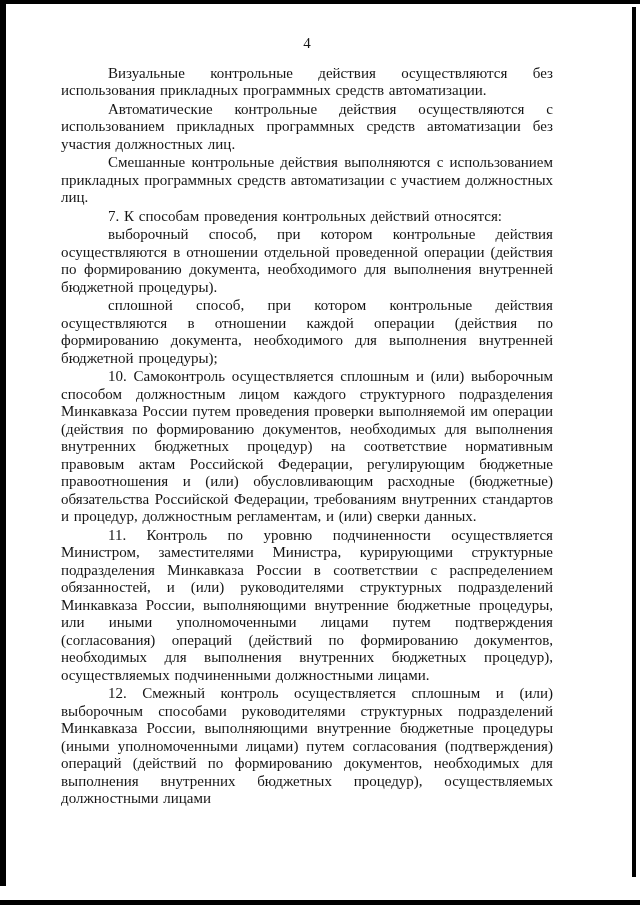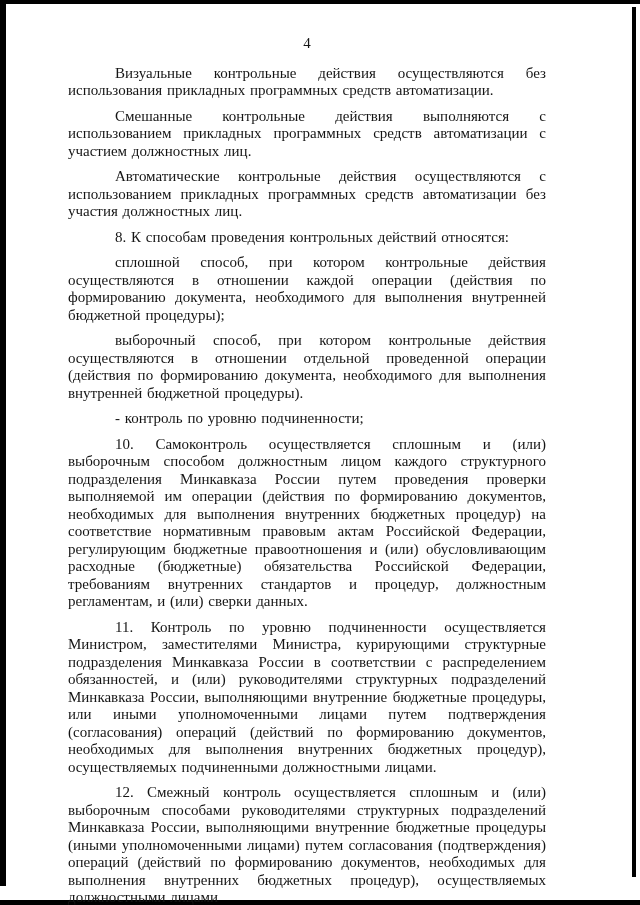--- a/index.html
+++ b/index.html
@@ -28,21 +28,21 @@
     top: 35px;
     width: 494px;
   }
   .page-number {
     text-align: center;
     font-size: 15px;
     line-height: 17.5px;
     margin: 0 0 12px 0;
   }
   .doc p {
-    margin: 8px;
+    margin: 1px;
     font-size: 15px;
     line-height: 17.5px;
     text-align: justify;
     text-indent: 47px;
     word-spacing: 1px;
   }
 </style>
 </head>
 <body>
 
@@ -50,24 +50,23 @@
   <div class="b-top"></div>
   <div class="b-left"></div>
   <div class="b-right"></div>
   <div class="b-bottom"></div>
 
   <div class="content">
     <div class="page-number">4</div>
 
     <div class="doc">
       <p>Визуальные контрольные действия осуществляются без использования прикладных программных средств автоматизации.</p>
+      <p>Автоматические контрольные действия осуществляются с использованием прикладных программных средств автоматизации без участия должностных лиц.</p>
       <p>Смешанные контрольные действия выполняются с использованием прикладных программных средств автоматизации с участием должностных лиц.</p>
-      <p>Автоматические контрольные действия осуществляются с использованием прикладных программных средств автоматизации без участия должностных лиц.</p>
-      <p>8. К способам проведения контрольных действий относятся:</p>
+      <p>7. К способам проведения контрольных действий относятся:</p>
+      <p>выборочный способ, при котором контрольные действия осуществляются в отношении отдельной проведенной операции (действия по формированию документа, необходимого для выполнения внутренней бюджетной процедуры).</p>
       <p>сплошной способ, при котором контрольные действия осуществляются в отношении каждой операции (действия по формированию документа, необходимого для выполнения внутренней бюджетной процедуры);</p>
-      <p>выборочный способ, при котором контрольные действия осуществляются в отношении отдельной проведенной операции (действия по формированию документа, необходимого для выполнения внутренней бюджетной процедуры).</p>
-      <p>- контроль по уровню подчиненности;</p>
       <p>10. Самоконтроль осуществляется сплошным и (или) выборочным способом должностным лицом каждого структурного подразделения Минкавказа России путем проведения проверки выполняемой им операции (действия по формированию документов, необходимых для выполнения внутренних бюджетных процедур) на соответствие нормативным правовым актам Российской Федерации, регулирующим бюджетные правоотношения и (или) обусловливающим расходные (бюджетные) обязательства Российской Федерации, требованиям внутренних стандартов и процедур, должностным регламентам, и (или) сверки данных.</p>
       <p>11. Контроль по уровню подчиненности осуществляется Министром, заместителями Министра, курирующими структурные подразделения Минкавказа России в соответствии с распределением обязанностей, и (или) руководителями структурных подразделений Минкавказа России, выполняющими внутренние бюджетные процедуры, или иными уполномоченными лицами путем подтверждения (согласования) операций (действий по формированию документов, необходимых для выполнения внутренних бюджетных процедур), осуществляемых подчиненными должностными лицами.</p>
       <p>12. Смежный контроль осуществляется сплошным и (или) выборочным способами руководителями структурных подразделений Минкавказа России, выполняющими внутренние бюджетные процедуры (иными уполномоченными лицами) путем согласования (подтверждения) операций (действий по формированию документов, необходимых для выполнения внутренних бюджетных процедур), осуществляемых должностными лицами</p>
     </div>
   </div>
 </div>
 
 </body></html>

